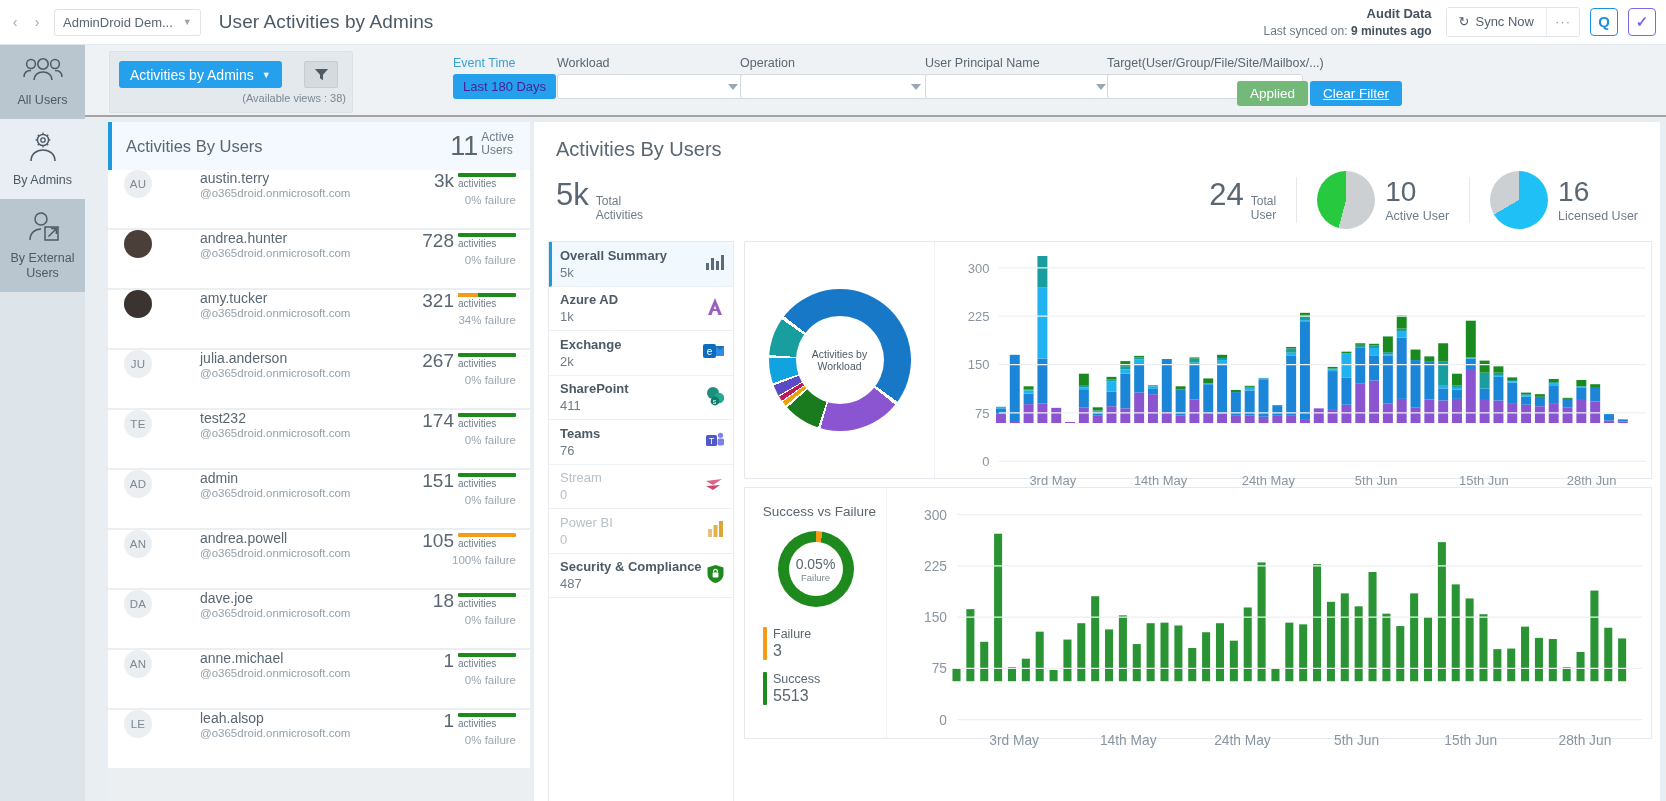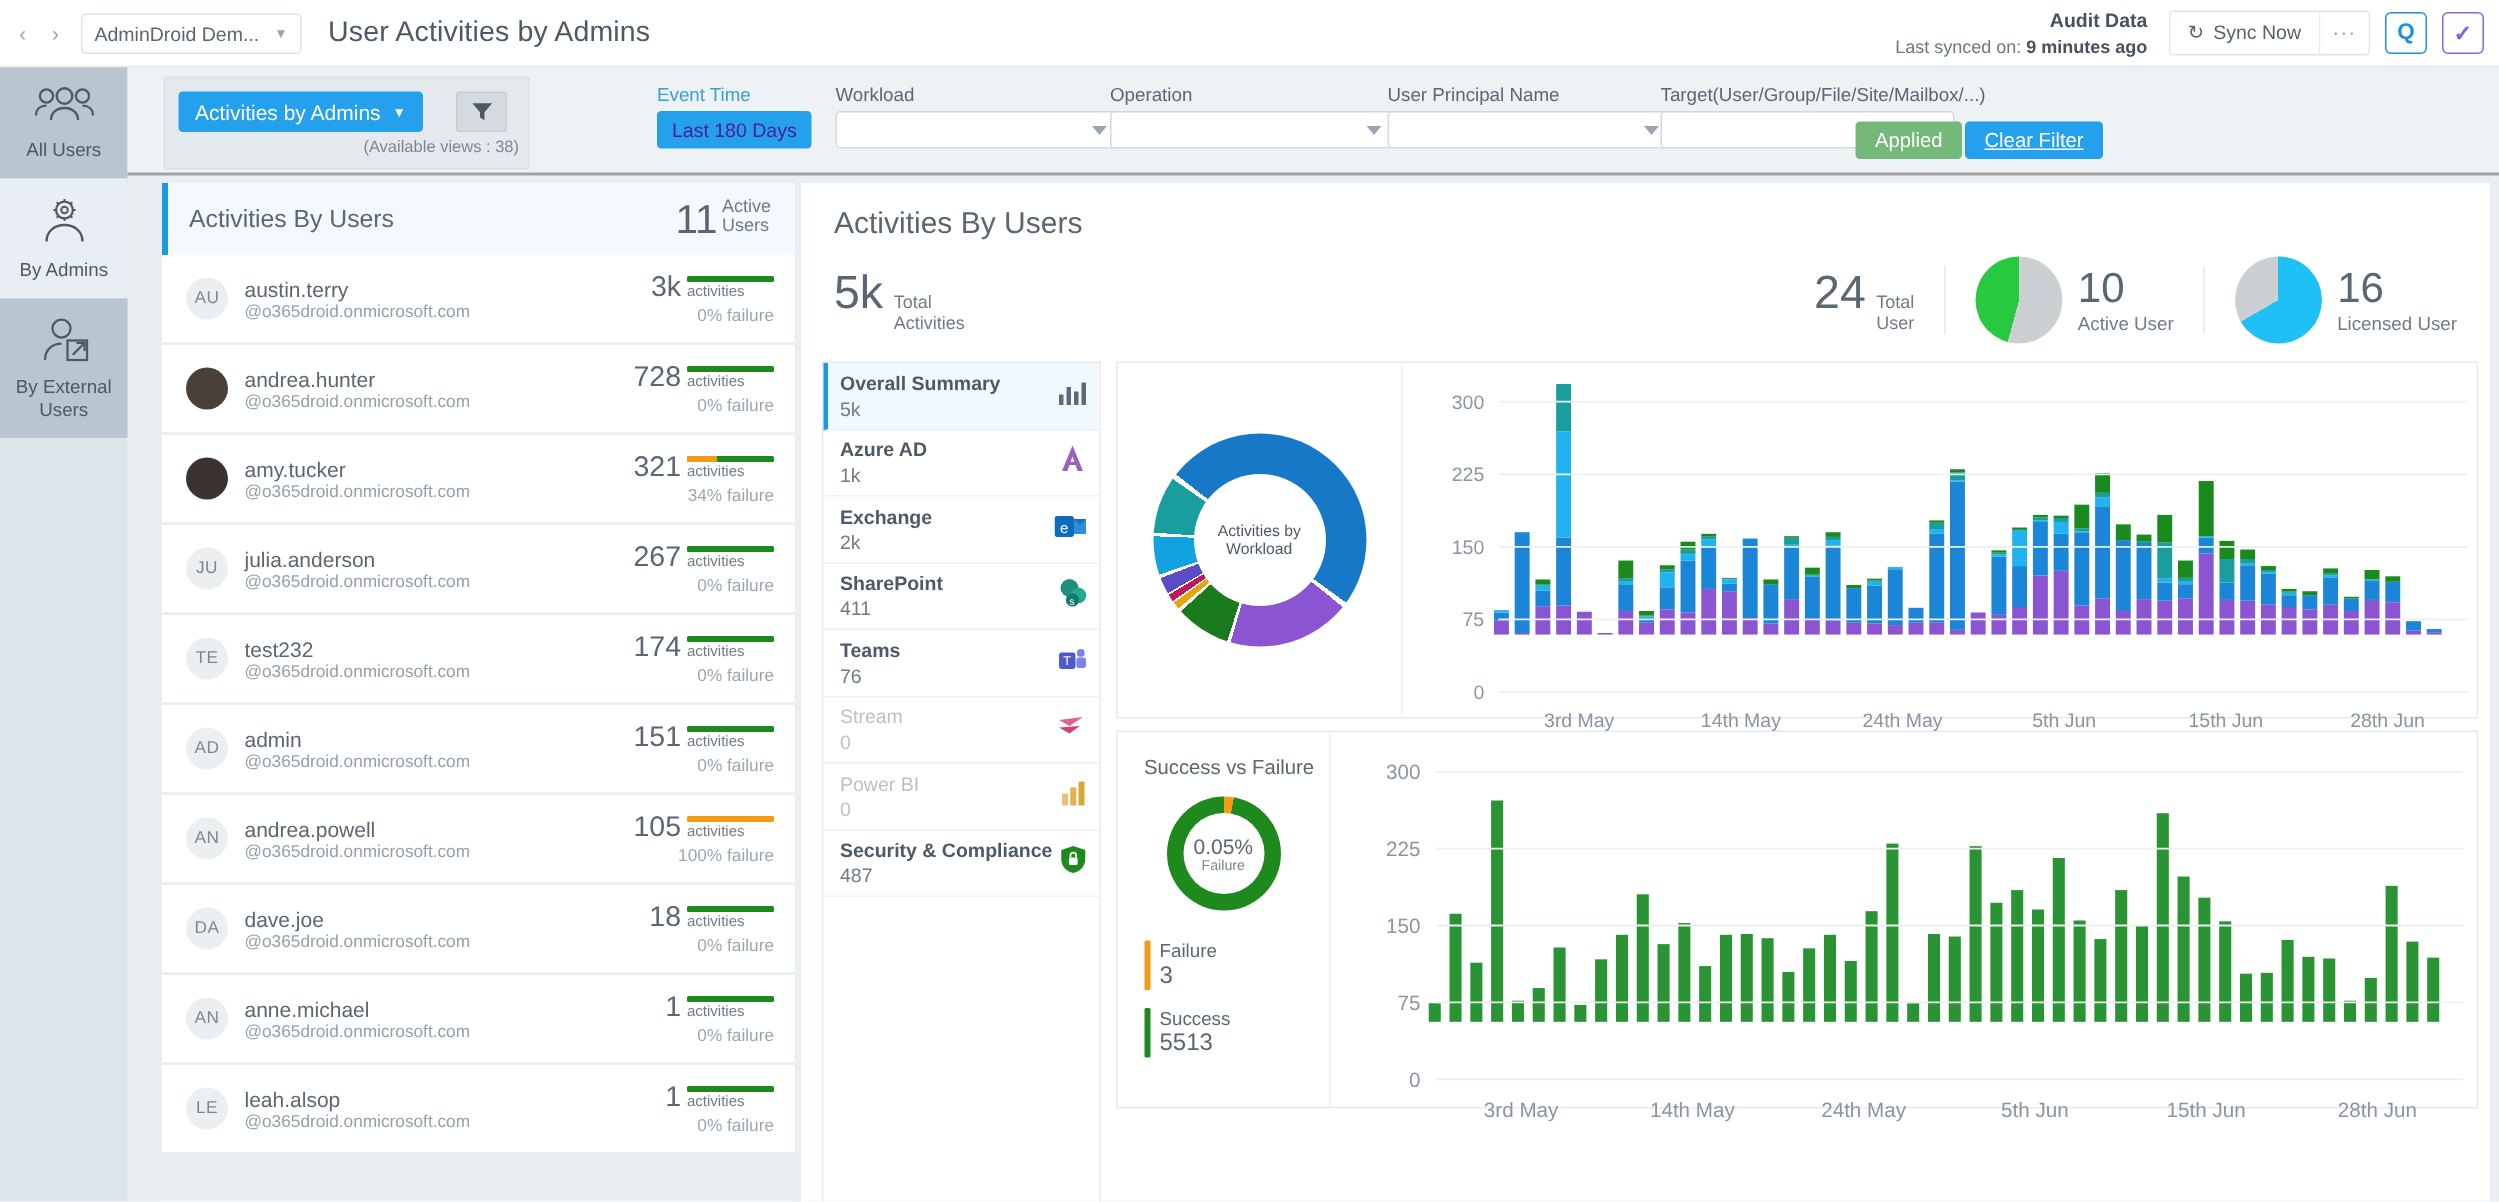--- a/index.html
+++ b/index.html
@@ -97,21 +97,21 @@
   .userpanel { position:absolute; left:108px; top:122px; width:422px; bottom:0; background:#fff; }
   .up-header {
     height:48px; background:#f3f9fe; border-left:4px solid #1b9ae0; display:flex; align-items:center;
     padding:0 16px 0 14px;
   }
   .up-header .t { font-size:16.5px; color:#5a6672; }
   .up-header .r { margin-left:auto; display:flex; align-items:flex-start; gap:3px;}
   .up-header .num { font-size:27px; color:#5a6672; font-weight:300;}
   .up-header .sub { font-size:12px; color:#6f7c88; line-height:1.15; text-align:left;}
   .ulist { position:absolute; top:48px; left:0; right:0; bottom:0; overflow:hidden; background:#eceff2;}
-  .urow { height:58px; background:#fff; margin-bottom:2px; display:flex; align-items:center; padding:0 14px 0 16px; cursor:pointer;}
+  .urow { height:58px; background:#fff; margin-bottom:2px; display:flex; padding:0 14px 0 16px; cursor:pointer;gap:37px;}
   .avatar {
     width:28px; height:28px; border-radius:50%; background:#eceff1; color:#7b8793;
     font-size:11.5px; display:flex; align-items:center; justify-content:center; flex:0 0 28px; letter-spacing:.3px;
   }
   .avatar.photo1 { background:#4a4039; }
   .avatar.photo2 { background:#3a3330; }
   .uinfo { margin-left:11px; }
   .uname { font-size:14px; color:#5a6672; }
   .umail { font-size:11.5px; color:#93a0ab; margin-top:1px;}
   .umetrics { margin-left:auto; text-align:right; }
@@ -288,21 +288,21 @@
         <span class="caret">▼</span>
       </div>
       <div class="filtersq">
         <svg width="15" height="15" viewBox="0 0 16 16">
           <path d="M1 2h14l-5.4 6.3V14l-3.2-2V8.3z" fill="#4d5a66"></path>
         </svg>
       </div>
       <div class="availviews">(Available views : 38)</div>
     </div>
 
-    <div class="fgroup" style="left:353px;">
+    <div class="fgroup" style="left:368px;">
       <span class="flabel blue">Event Time</span>
       <span class="pillbtn">Last 180 Days</span>
     </div>
 
     <div class="fgroup" style="left:472px; width:188px;">
       <span class="flabel">Workload</span>
       <div class="fselect">
           <span class="tri"></span>
         </div>
     </div>

